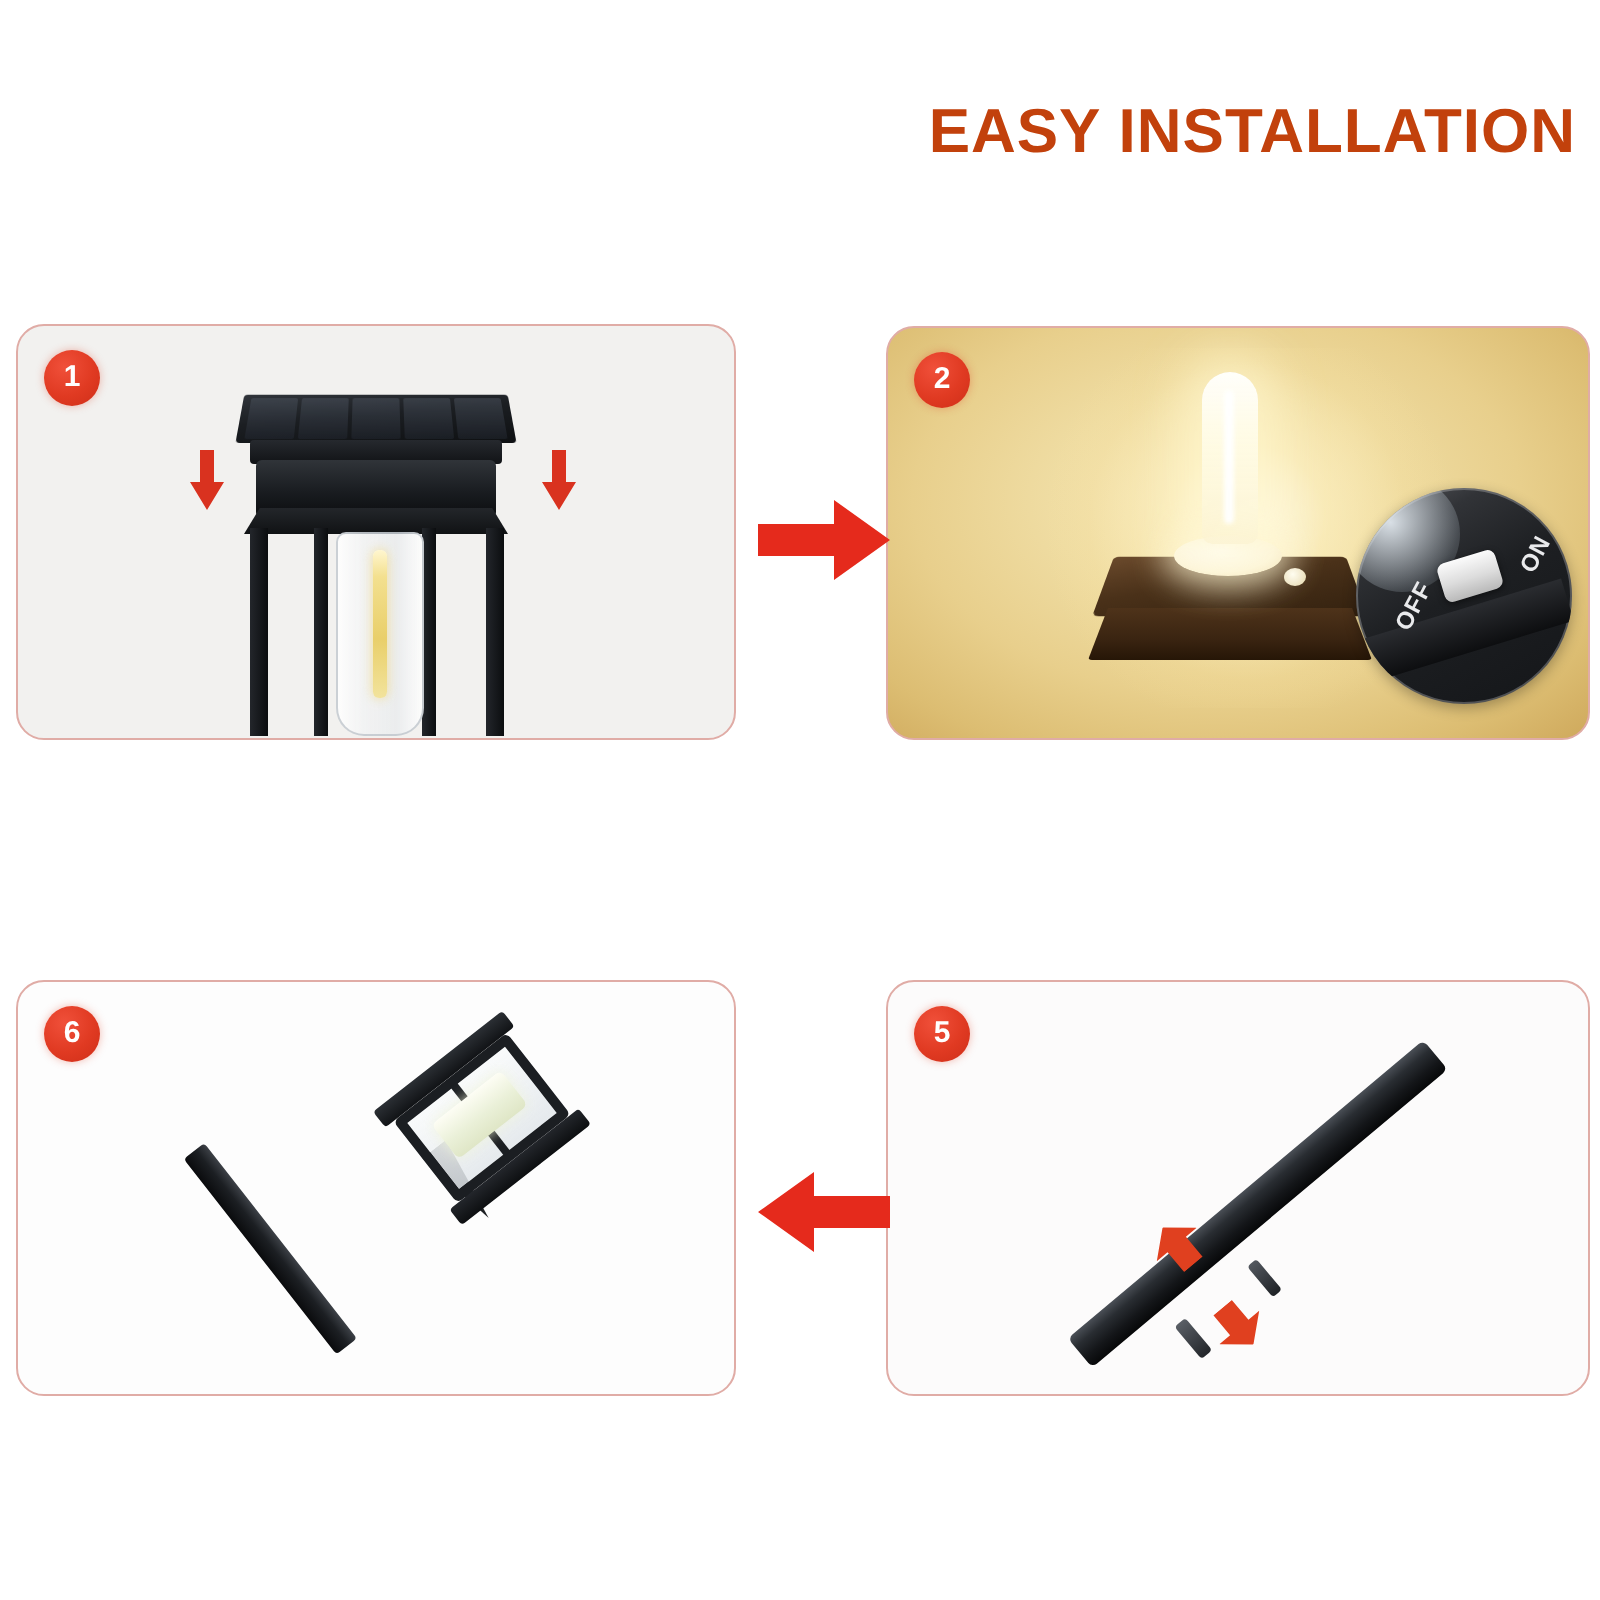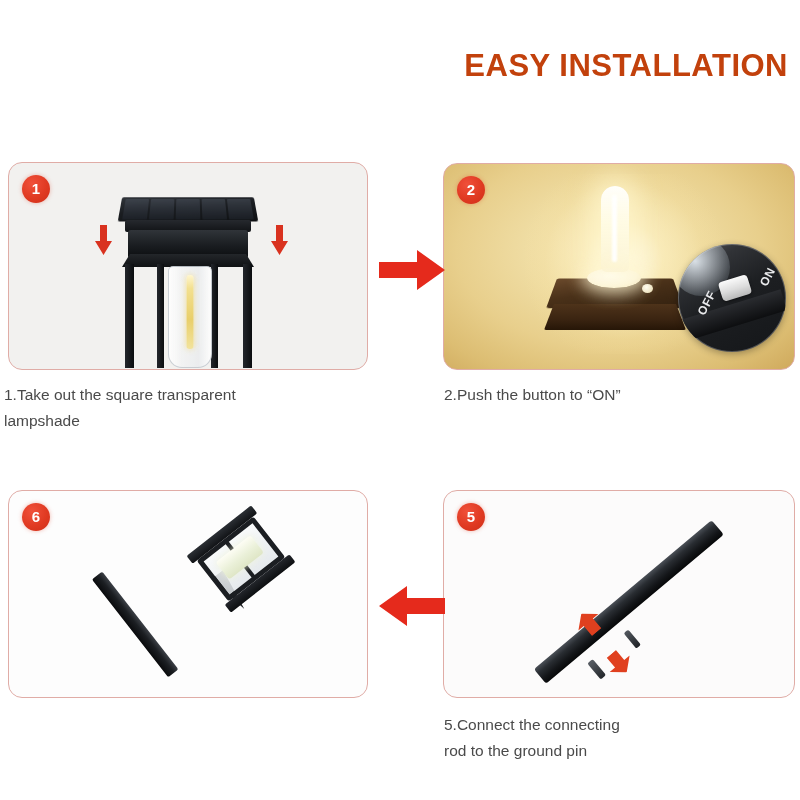--- a/index.html
+++ b/index.html
@@ -308,42 +308,39 @@
       </div>
     </div>
 
     <svg class="arrow-down" id="p1-arrow-l" viewBox="0 0 17 30">
       <polygon points="5,0 12,0 12,16 17,16 8.5,30 0,16 5,16" fill="#d9321f"></polygon>
     </svg>
     <svg class="arrow-down" id="p1-arrow-r" viewBox="0 0 17 30">
       <polygon points="5,0 12,0 12,16 17,16 8.5,30 0,16 5,16" fill="#d9321f"></polygon>
     </svg>
   </div>
-  <div class="caption" id="cap-1">1.Take out the square transparent
-lampshade</div>
 
   <div class="panel" id="panel-2">
     <div class="badge">2</div>
 
     <div class="glow-halo"></div>
     <div class="base-top"></div>
     <div class="base-plate"></div>
     <div class="diffuser"></div>
     <div class="base-dot"></div>
     <div class="bulb2"></div>
 
     <div class="switch-inset">
       <div class="sheen"></div>
       <div class="rail"></div>
       <div class="switch-knob"></div>
       <div class="sw-label sw-off">OFF</div>
       <div class="sw-label sw-on">ON</div>
     </div>
   </div>
-  <div class="caption" id="cap-2">2.Push the button to   “ON”</div>
 
   <svg class="big-arrow" id="arrow-right" width="66" height="44" viewBox="0 0 66 44">
     <polygon points="0,14 38,14 38,2 66,22 38,42 38,30 0,30" fill="#e52a1c"></polygon>
   </svg>
 
   <div class="panel" id="panel-6">
     <div class="badge">6</div>
 
     <div class="assembly">
       <div class="stake6"></div>
@@ -366,20 +363,18 @@
     <div class="rod5-collar"></div>
     <div class="rod5-collar2"></div>
 
     <svg class="mini-arrow" id="p5-arrow-up" viewBox="0 0 26 24">
       <polygon points="13,0 26,11 19,11 19,24 7,24 7,11 0,11" fill="#e0401f"></polygon>
     </svg>
     <svg class="mini-arrow" id="p5-arrow-down" viewBox="0 0 26 24">
       <polygon points="13,0 26,11 19,11 19,24 7,24 7,11 0,11" fill="#e0401f"></polygon>
     </svg>
   </div>
-  <div class="caption" id="cap-5">5.Connect the connecting
-rod to the ground pin</div>
 
   <svg class="big-arrow" id="arrow-left" width="66" height="44" viewBox="0 0 66 44">
     <polygon points="66,14 28,14 28,2 0,22 28,42 28,30 66,30" fill="#e52a1c"></polygon>
   </svg>
 
 </div>
 
 </body></html>

